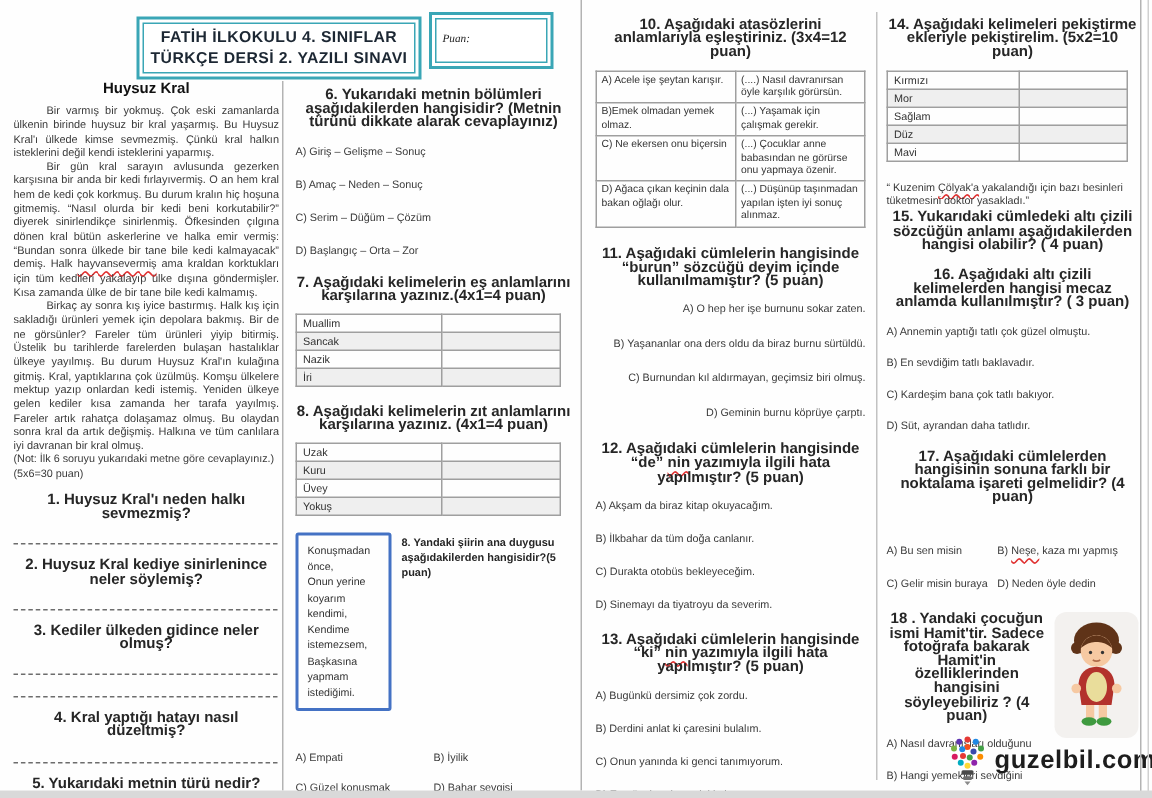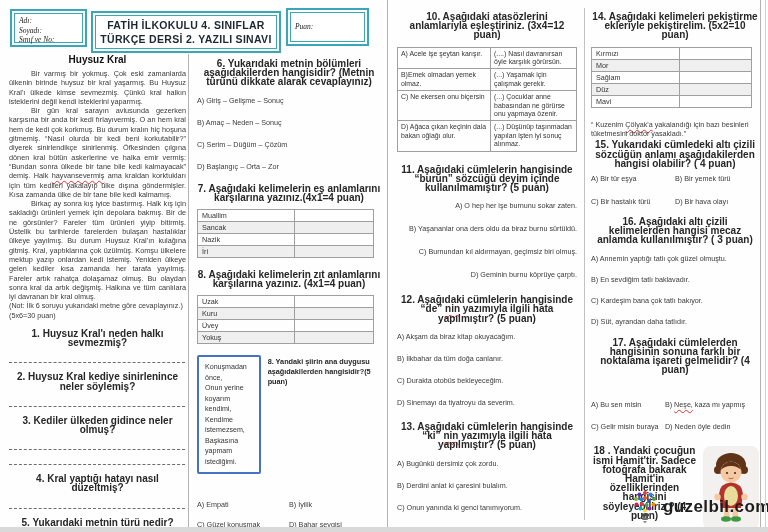--- a/index.html
+++ b/index.html
@@ -65,27 +65,20 @@
 
   
   .vline { position:absolute; width:1px; background:#b3b3b3; }
   .hstrip { position:absolute; left:0; top:527px; width:768px; height:5px; background:#d9d9d9; }
 </style>
 </head>
 <body>
 
 <div class="sheet">
 
-  <div class="hbox name-box">
-    <div class="hbox-inner">
-      <div class="lbl">Adı:</div>
-      <div class="lbl">Soyadı:</div>
-      <div class="lbl">Sınıf ve No:</div>
-    </div>
-  </div>
   <div class="hbox title-box">
     <div class="hbox-inner">
       <div class="exam-title">FATİH İLKOKULU 4. SINIFLAR</div>
       <div class="exam-title">TÜRKÇE DERSİ 2. YAZILI SINAVI</div>
     </div>
   </div>
   <div class="hbox puan-box">
     <div class="hbox-inner">
       <span class="lbl">Puan:</span>
     </div>
@@ -289,26 +282,20 @@
               <td>Mavi</td>
               <td></td>
             </tr>
       </tbody>
         </table>
     </div>
 
     <div class="q-block" style="margin-top:12px;">
       <div style="font-size:7.2px; line-height:9.4px; color:#3a3a3a;"><span>“ Kuzenim </span><span class="rw">Çölyak'a</span><span> yakalandığı için bazı besinleri tüketmesini doktor yasakladı.”</span></div>
       <div class="q-head" style="margin-top:2px;">15.  Yukarıdaki cümledeki altı çizili sözcüğün anlamı aşağıdakilerden hangisi olabilir? ( 4 puan)</div>
-      <div class="opt-grid" style="row-gap:14px; margin-top:6px;">
-        <span>A) Bir tür eşya</span>
-        <span>B) Bir yemek türü</span>
-        <span>C) Bir hastalık türü</span>
-        <span>D) Bir hava olayı</span>
-      </div>
     </div>
 
     <div class="q-block" style="margin-top:11px;">
       <div class="q-head">16. Aşağıdaki altı çizili kelimelerden hangisi mecaz anlamda kullanılmıştır? ( 3 puan)</div>
       <div class="opt-stack" style="gap:12px;">
         <span>A) Annemin yaptığı tatlı çok güzel olmuştu.</span>
         <span>B) En sevdiğim tatlı baklavadır.</span>
         <span>C) Kardeşim bana çok tatlı bakıyor.</span>
         <span>D) Süt, ayrandan daha tatlıdır.</span>
       </div>

